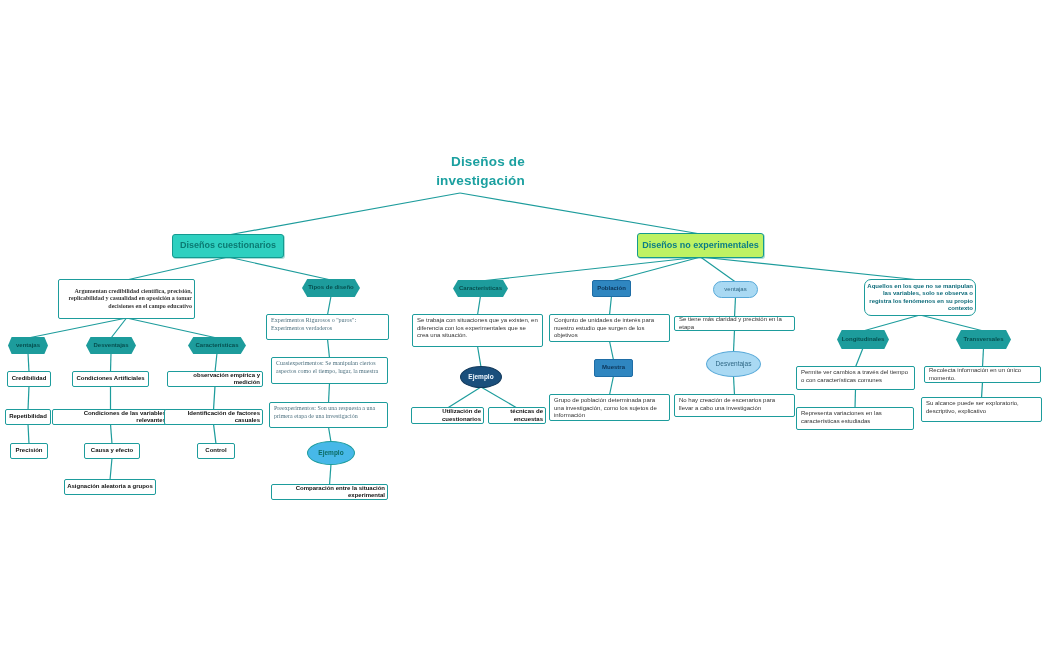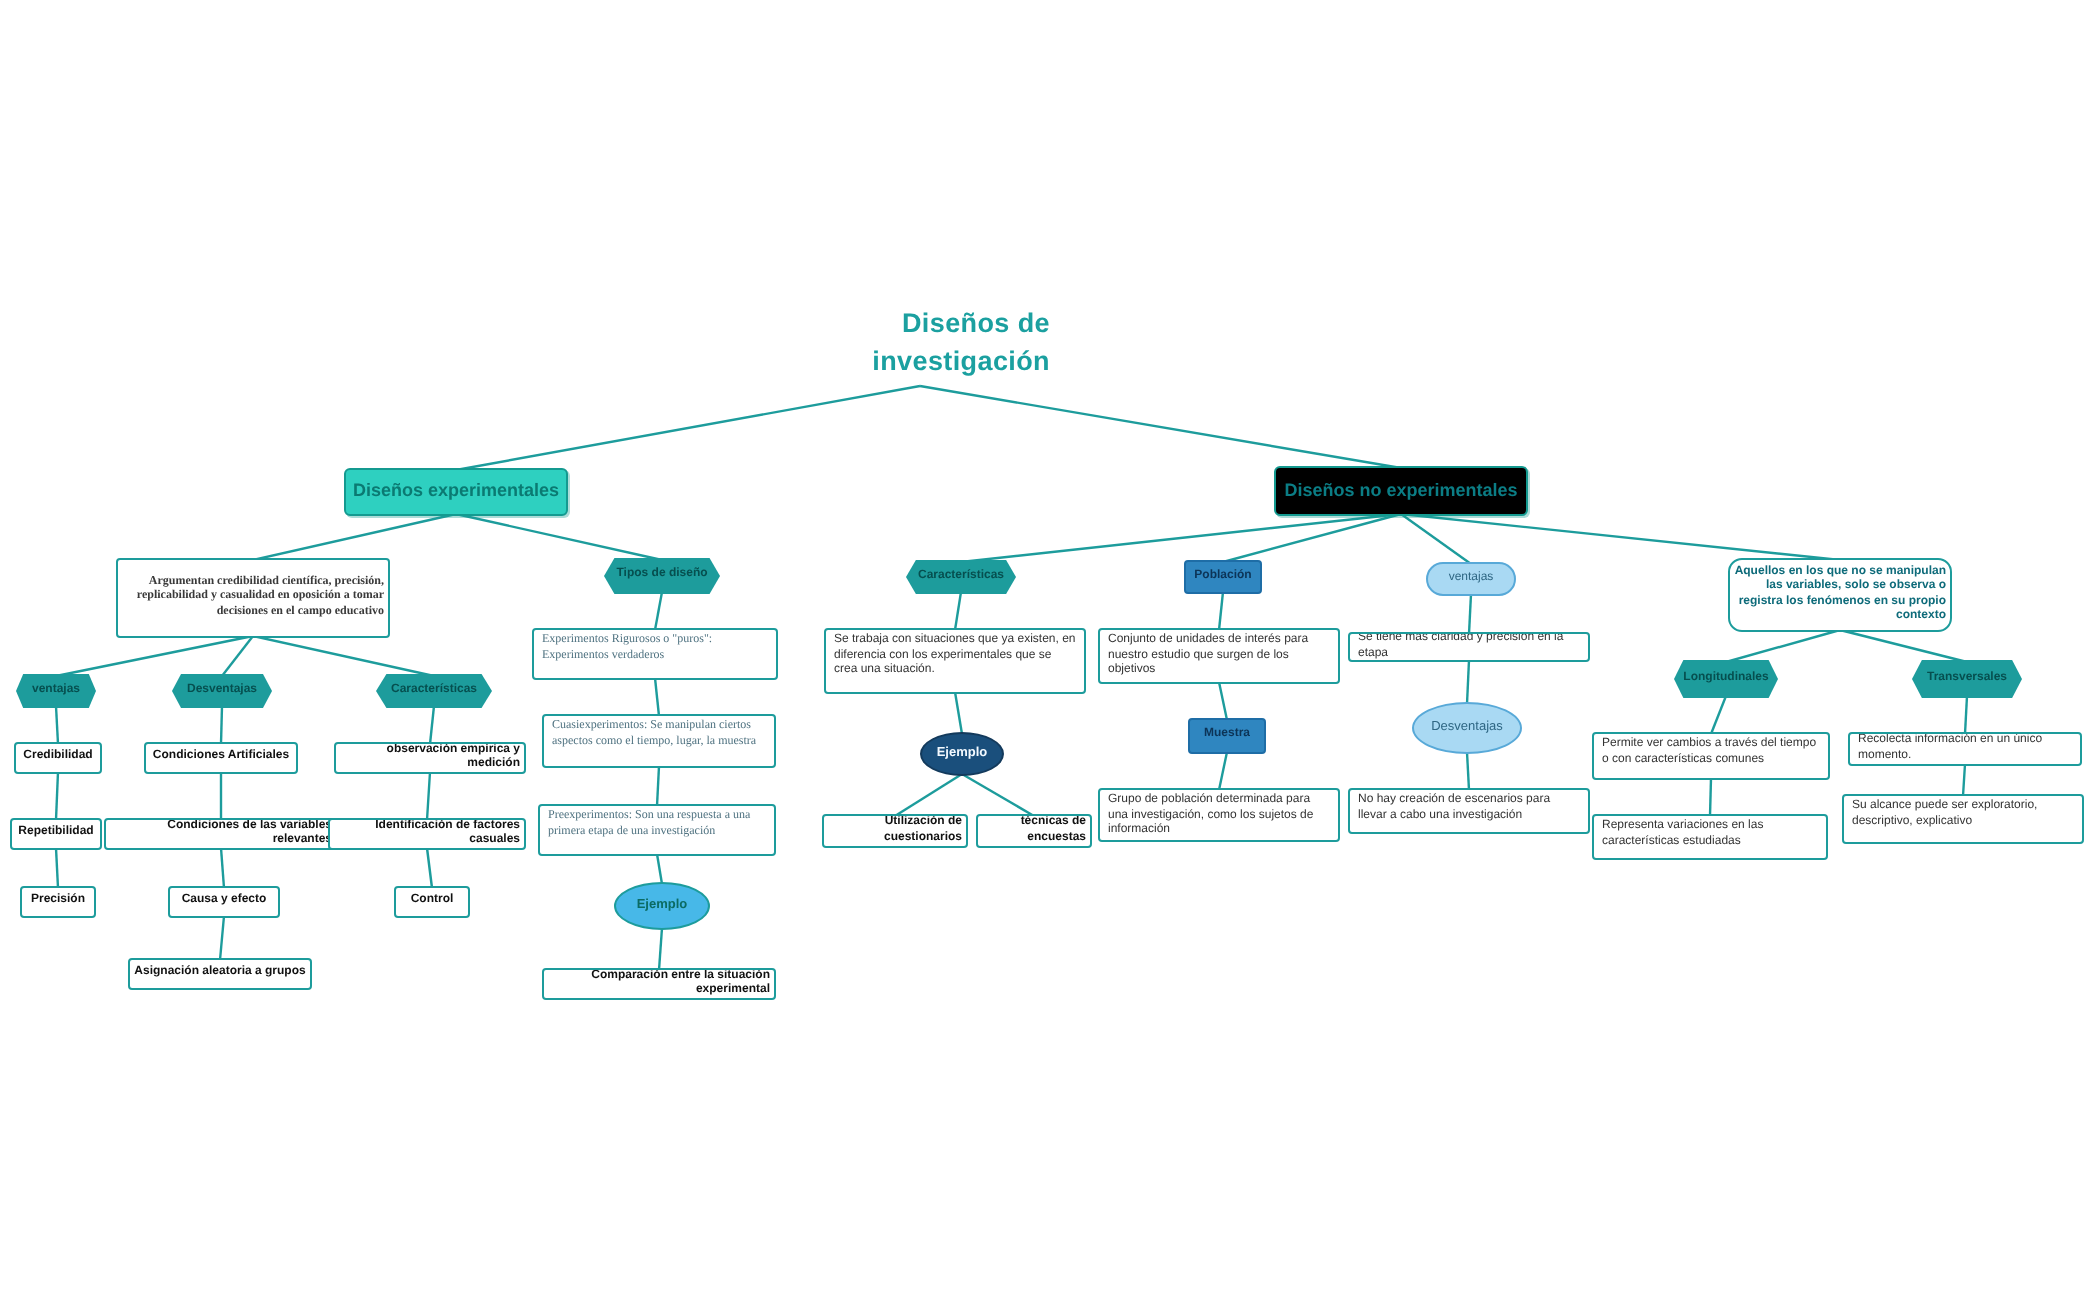--- a/index.html
+++ b/index.html
@@ -12,21 +12,21 @@
     position:absolute; box-sizing:border-box;
     display:flex; align-items:center; justify-content:center;
     text-align:right; line-height:1.25; overflow:hidden;
   }
   .title { font-weight:bold; font-size:13.5px; color:#1ba0a0; line-height:1.4; letter-spacing:.2px; }
   .branch {
     background:#2ed0c0; border:1.5px solid #149a90; border-radius:3px;
     color:#0b7a72; font-weight:bold; font-size:9px;
     box-shadow:1px 1px 0 rgba(20,154,144,.35);
   }
-  .branch2 { background:#000000; color:#0b7d85; }
+  .branch2 { background:#bef264; color:#0b7d85; }
   .hex {
     background:#1d9c9c; color:#064f4f; font-weight:bold; font-size:6px;
     clip-path:polygon(9% 0,91% 0,100% 50%,91% 100%,9% 100%,0 50%); padding:0 5px;
   }
   .box {
     background:#ffffff; border:1px solid #1d9c9c; border-radius:2px;
     font-size:6px; color:#333; padding:1px 2px;
   }
   .leftalign { text-align:left; justify-content:flex-start; align-items:center; padding:2px 4px; }
   .topalign { align-items:flex-start; }
@@ -85,21 +85,21 @@
       <line x1="733.5" y1="376" x2="734.5" y2="395" stroke="#1d9c9c" stroke-width="1.2"></line>
       <line x1="920" y1="315" x2="863" y2="331" stroke="#1d9c9c" stroke-width="1.2"></line>
       <line x1="920" y1="315" x2="983.5" y2="331" stroke="#1d9c9c" stroke-width="1.2"></line>
       <line x1="863" y1="348" x2="855.5" y2="367" stroke="#1d9c9c" stroke-width="1.2"></line>
       <line x1="855.5" y1="389" x2="855" y2="408" stroke="#1d9c9c" stroke-width="1.2"></line>
       <line x1="983.5" y1="348" x2="982.5" y2="367" stroke="#1d9c9c" stroke-width="1.2"></line>
       <line x1="982.5" y1="382" x2="981.5" y2="398" stroke="#1d9c9c" stroke-width="1.2"></line>
     </svg>
 
   <div class="node title" style="left:395px;top:150px;width:130px;height:44px">Diseños de investigación</div>
-  <div class="node branch" style="left:172px;top:234px;width:112px;height:24px">Diseños experimentales</div>
+  <div class="node branch" style="left:172px;top:234px;width:112px;height:24px">Diseños cuestionarios</div>
   <div class="node branch branch2" style="left:637px;top:233px;width:127px;height:25px">Diseños no experimentales</div>
 
   <div class="node box serifbold" style="left:58px;top:279px;width:137px;height:40px">Argumentan credibilidad científica, precisión, replicabilidad y casualidad en oposición a tomar decisiones en el campo educativo</div>
   <div class="node hex" style="left:8px;top:337px;width:40px;height:17px">ventajas</div>
   <div class="node hex" style="left:86px;top:337px;width:50px;height:17px">Desventajas</div>
   <div class="node hex" style="left:188px;top:337px;width:58px;height:17px">Características</div>
 
   <div class="node box bold" style="left:7px;top:371px;width:44px;height:16px">Credibilidad</div>
   <div class="node box bold" style="left:5px;top:409px;width:46px;height:16px">Repetibilidad</div>
   <div class="node box bold" style="left:10px;top:443px;width:38px;height:16px">Precisión</div>

